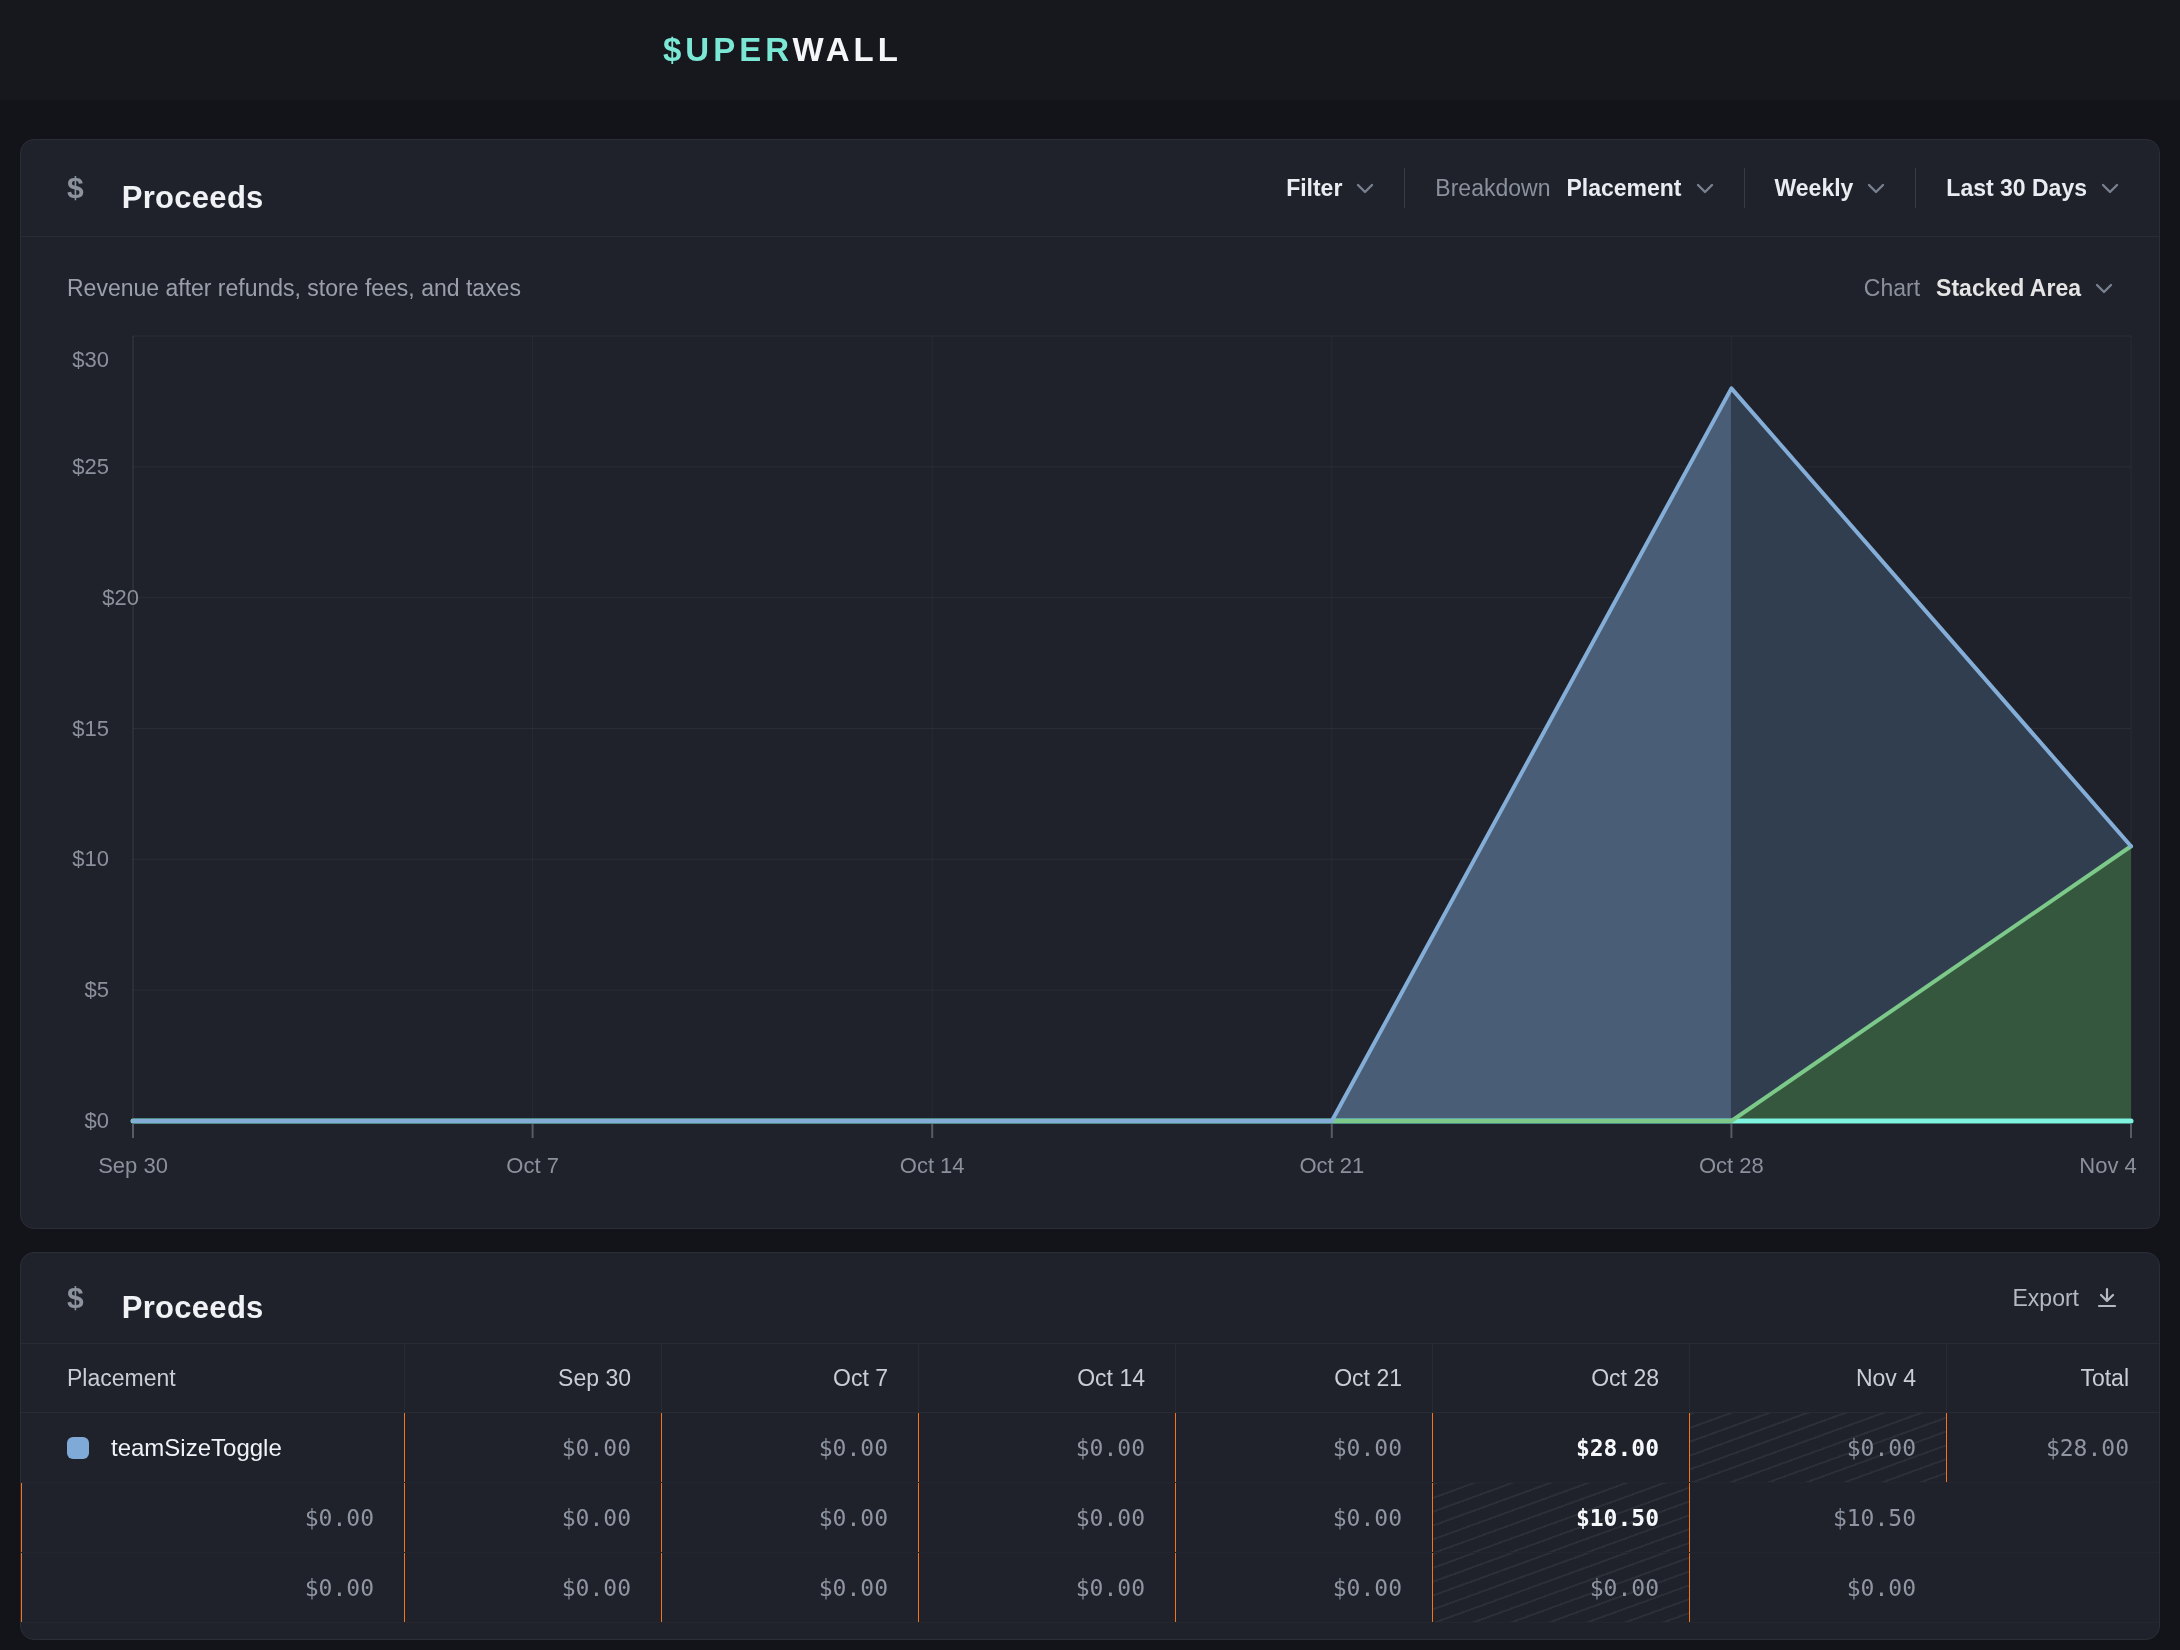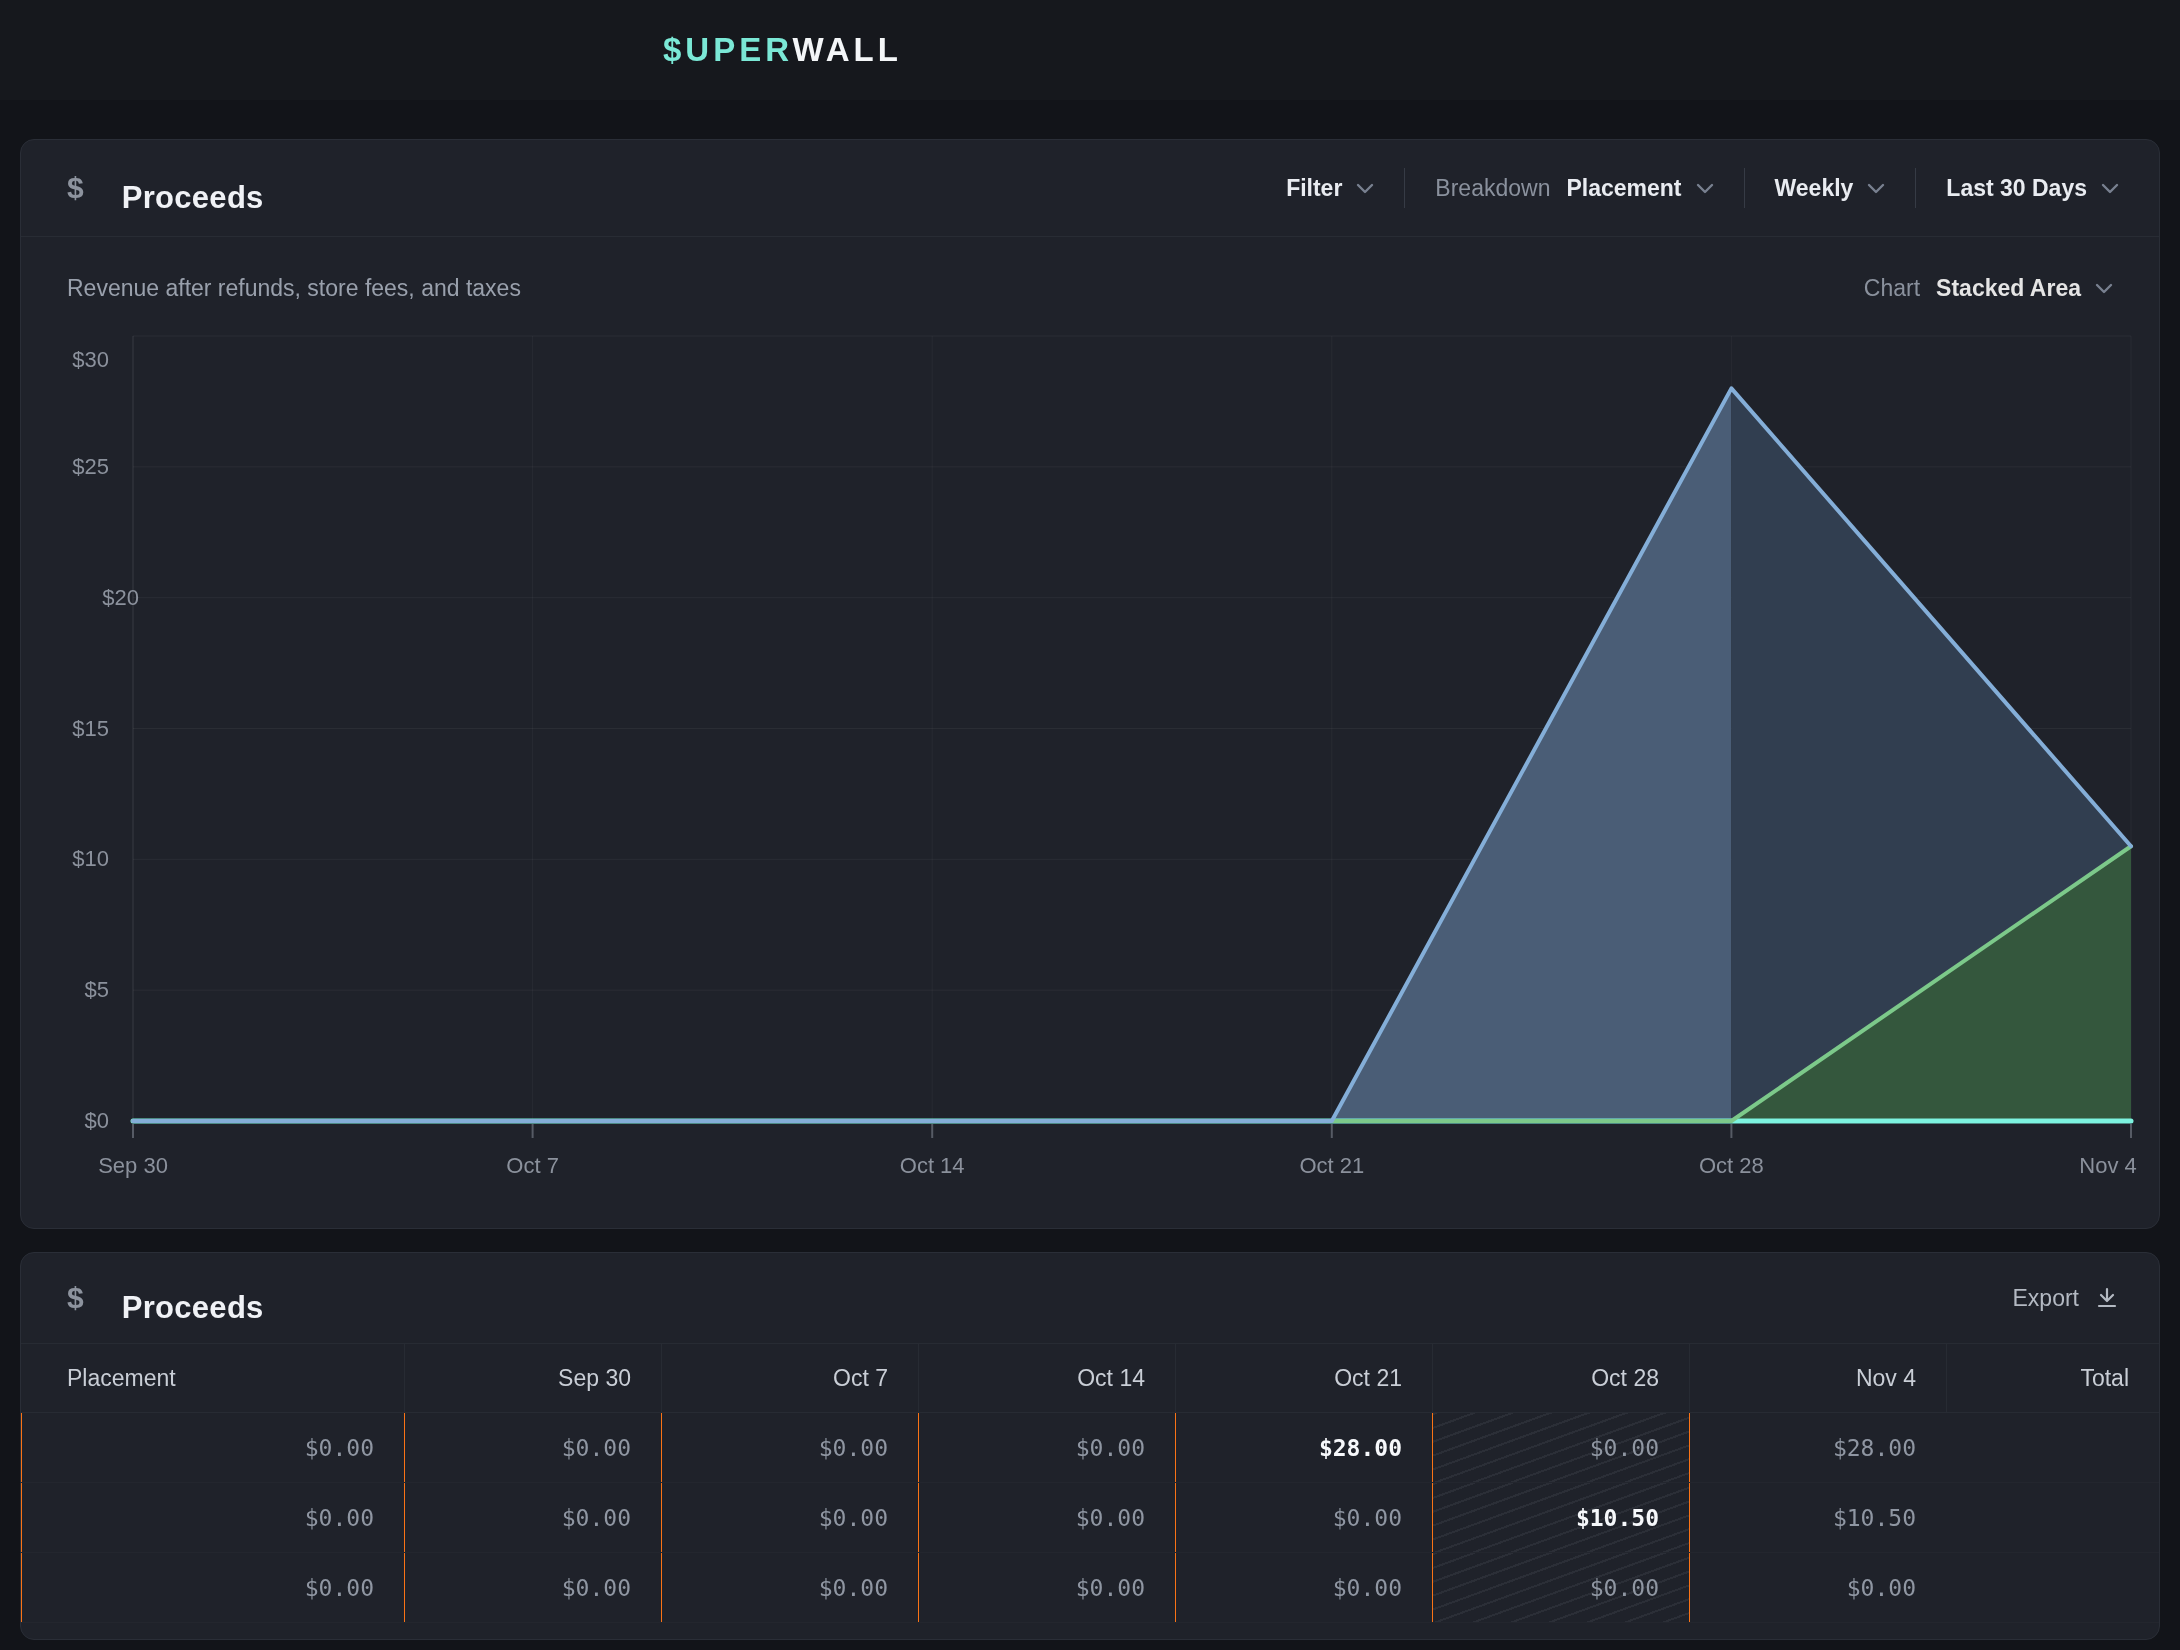--- a/index.html
+++ b/index.html
@@ -194,20 +194,24 @@
       <div class="th">Sep 30</div>
       <div class="th">Oct 7</div>
       <div class="th">Oct 14</div>
       <div class="th">Oct 21</div>
       <div class="th">Oct 28</div>
       <div class="th">Nov 4</div>
       <div class="th">Total</div>
     </div>
   <div id="table-body">
       <div class="tgrid-row">
+        <div class="td name-cell">
+          <span class="swatch" style="background: rgb(127, 169, 214);"></span>
+          <span>teamSizeToggle</span>
+        </div>
         <div class="td">$0.00</div>
         <div class="td">$0.00</div>
         <div class="td">$0.00</div>
         <div class="td">$0.00</div>
         <div class="td strong">$28.00</div>
         <div class="td hatch">$0.00</div>
         <div class="td">$28.00</div>
       </div>
       <div class="tgrid-row">
         <div class="td">$0.00</div>

